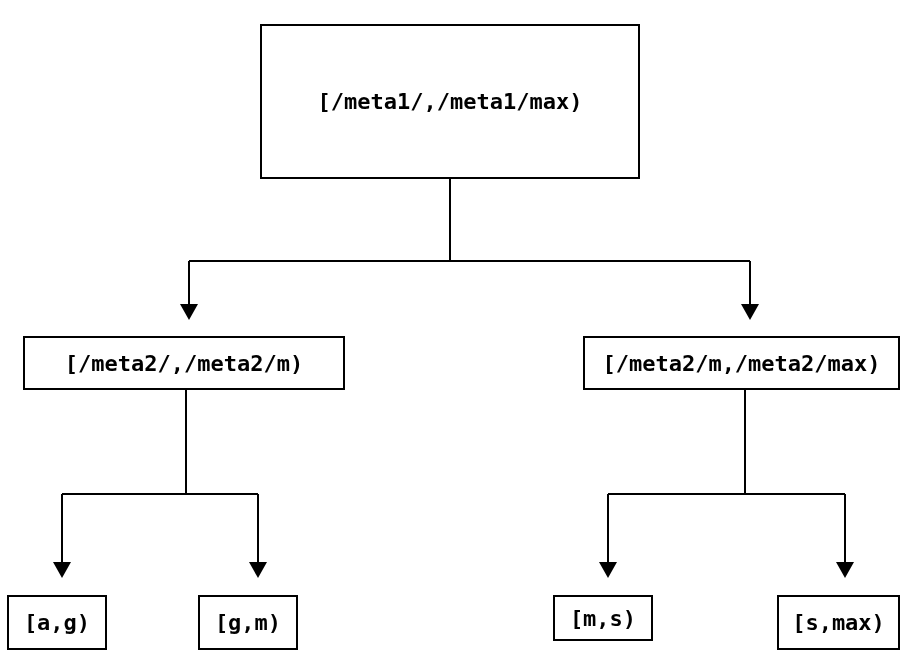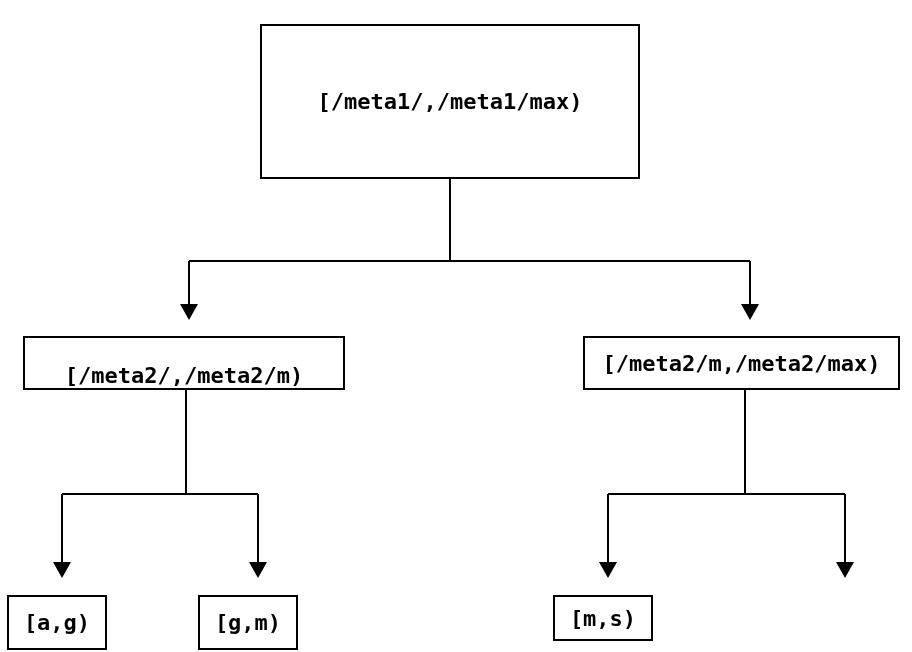--- a/index.html
+++ b/index.html
@@ -32,21 +32,21 @@
     display: flex;
     align-items: center;
     justify-content: center;
     color: #000000;
     font-size: 22px;
     font-weight: bold;
     letter-spacing: 0;
     white-space: nowrap;
   }
   .node-root   { left: 260px; top:  12px; width: 380px; height: 155px; }
-  .node-l2a    { left:  23px; top: 324px; width: 322px; height:  54px; align-items: flex-end; }
+  .node-l2a    { left:  23px; top: 324px; width: 322px; height:  54px; }
   .node-l2b    { left: 583px; top: 324px; width: 317px; height:  54px; }
   .node-leaf1  { left:   7px; top: 583px; width: 100px; height:  55px; }
   .node-leaf2  { left: 198px; top: 583px; width: 100px; height:  55px; }
   .node-leaf3  { left: 553px; top: 583px; width: 100px; height:  46px; }
   .node-leaf4  { left: 777px; top: 583px; width: 123px; height:  55px; }
   .edge {
     stroke: #000000;
     stroke-width: 2;
     fill: none;
   }
@@ -101,14 +101,17 @@
   </div>
 
   <div class="node node-leaf2">
     <span>[g,m)</span>
   </div>
 
   <div class="node node-leaf3">
     <span>[m,s)</span>
   </div>
 
+  <div class="node node-leaf4">
+    <span>[s,max)</span>
+  </div>
 
 </div>
 
 </body></html>

